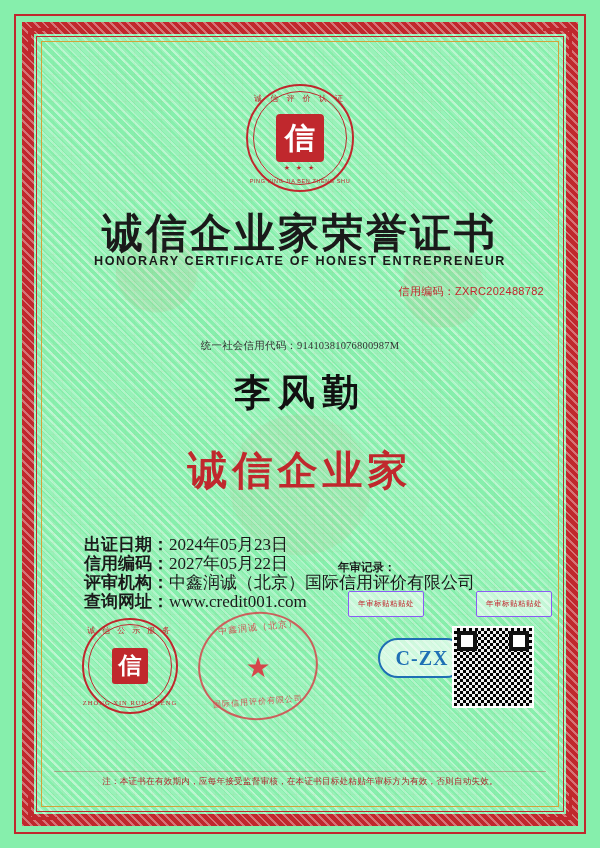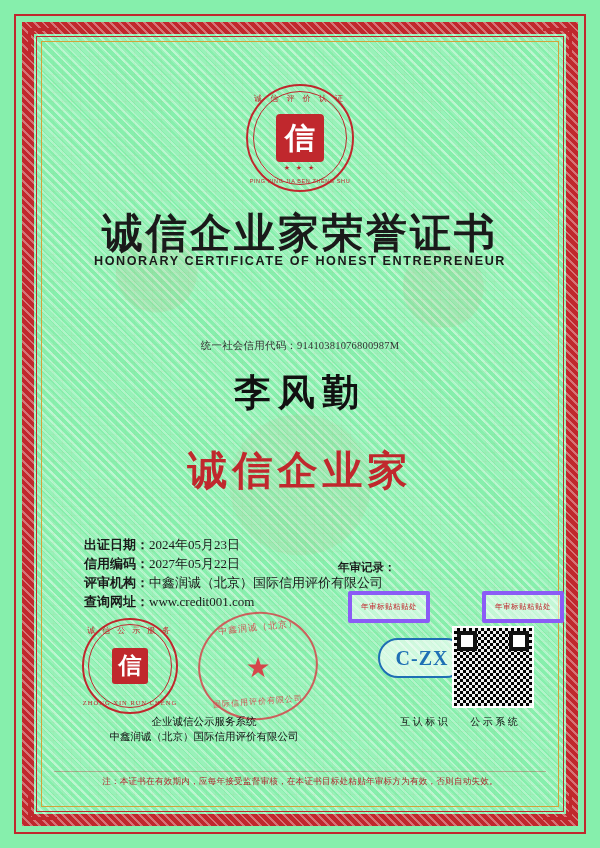--- a/index.html
+++ b/index.html
@@ -258,21 +258,21 @@
     font-weight: bold;
     color: #c0282d;
     letter-spacing: 5px;
   }
 
   
   .details {
     position: absolute;
     top: 487px;
     left: 36px;
-    font-size: 13px;
+    font-size: 17px;
     color: #1a1a1a;
     line-height: 19px;
   }
   .details .row { white-space: nowrap; }
   .details .label { font-weight: bold; }
   .details .val { font-weight: normal; }
   .details .site { font-family: "Liberation Serif", serif; }
 
   
   .annual {
@@ -286,21 +286,21 @@
   .sticker-row {
     position: absolute;
     top: 543px;
     left: 300px;
     display: flex;
     gap: 52px;
   }
   .sticker {
     width: 74px;
     height: 24px;
-    border: 4px solid #8b5cf6;
+    border: 1px solid #8b5cf6;
     border-radius: 2px;
     color: #c0282d;
     font-size: 7.5px;
     line-height: 24px;
     text-align: center;
     letter-spacing: 0.5px;
     background: rgba(255,255,255,0.5);
   }
 
   
@@ -499,20 +499,23 @@
       <div class="seal-ring2"></div>
       <div class="seal-arc-top">诚 信 评 价 认 证</div>
       <div class="seal-center">信</div>
       <div class="seal-stars">★ ★ ★</div>
       <div class="seal-arc-bottom">PING XING JIA BEN ZHENG SHU</div>
     </div>
 
     <div class="title-cn">诚信企业家荣誉证书</div>
     <div class="title-en">HONORARY CERTIFICATE OF HONEST ENTREPRENEUR</div>
 
+    <div class="credit-no">
+      <span>信用编码：</span><span>ZXRC202488782</span>
+    </div>
 
     <div class="usci">
       <span>统一社会信用代码：</span><span>91410381076800987M</span>
     </div>
 
     <div class="person-name">李风勤</div>
 
     <div class="award">诚信企业家</div>
 
     <div class="details">
@@ -552,26 +555,18 @@
         <div class="star">★</div>
         <div class="txt-bot">国际信用评价有限公司</div>
       </div>
 
       <div class="mutual">
         <div class="badge">C-ZX</div>
       </div>
 
       <div class="qr"></div>
 
-      <div class="caption-row">
-        <div class="cap left">
-          <div>企业诚信公示服务系统</div>
-          <div>中鑫润诚（北京）国际信用评价有限公司</div>
-        </div>
-        <div class="cap mutual-cap">互 认 标 识</div>
-        <div class="cap qr-cap">公 示 系 统</div>
-      </div>
 
       <div class="footnote">注：本证书在有效期内，应每年接受监督审核，在本证书目标处粘贴年审标方为有效，否则自动失效。</div>
     </div>
 
   </div>
 </div>
 
 </body></html>

